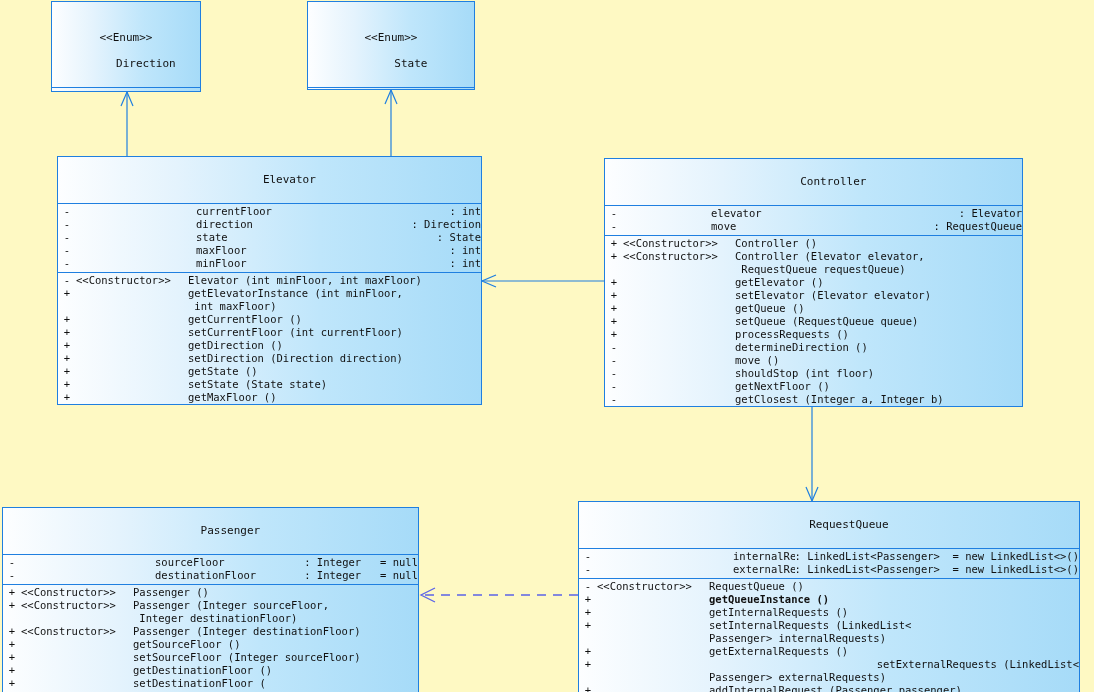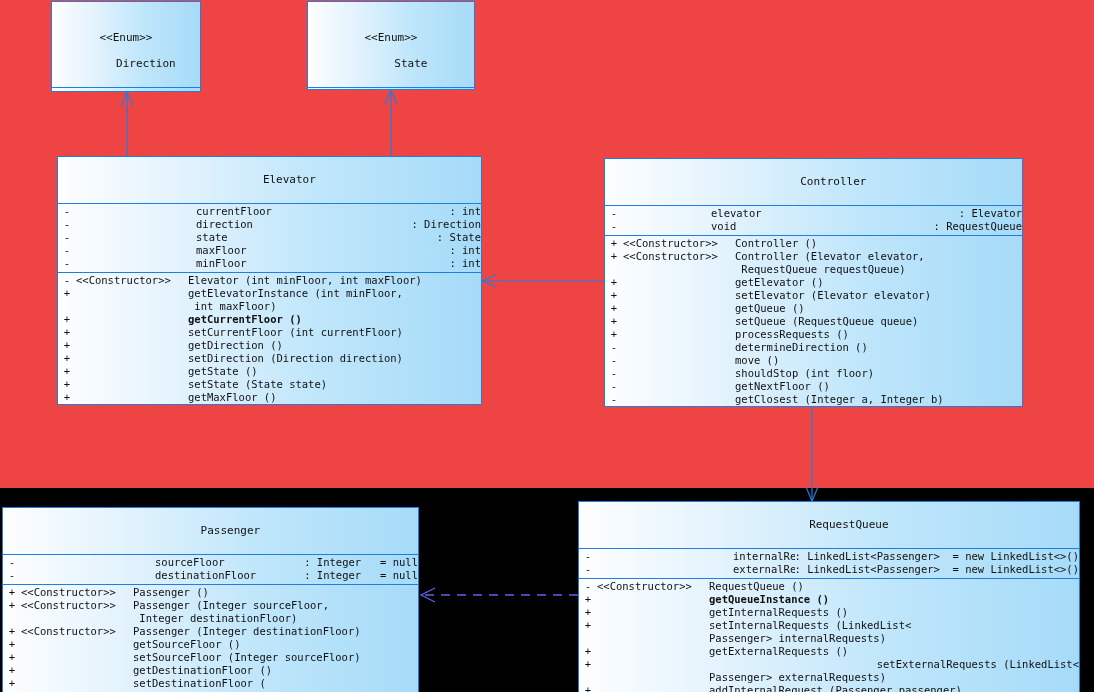--- a/index.html
+++ b/index.html
@@ -1,18 +1,18 @@
 <!DOCTYPE html>
 <html><head>
 <meta charset="utf-8">
 <style>
   html,body{margin:0;padding:0;background:#000;}
   body{width:1094px;height:692px;overflow:hidden;
        font-family:"DejaVu Sans Mono","Liberation Mono",monospace;}
-  #canvas{position:relative;width:1094px;height:488px;background:#ef4444;}
+  #canvas{position:relative;width:1094px;height:692px;background:#fef9c3;}
 
   .umlbox{position:absolute;border:1px solid #1f7fe0;box-sizing:border-box;
           background:linear-gradient(to right,#fdfeff 0%,#e4f3fd 28%,#bfe6fb 62%,#a6dbf8 100%);
           overflow:hidden;}
   .uml-title{text-align:center;font-size:11px;color:#101010;line-height:13px;
              padding:3px 0 4px 0;letter-spacing:0px;white-space:pre;}
   .uml-title .stereo{display:block;}
   .divider{height:0;border-top:1px solid #1f7fe0;}
   .compartment{padding:1px 0 2px 0;}
   .row{display:flex;font-size:10.5px;line-height:13px;color:#101010;white-space:pre;}
@@ -80,39 +80,39 @@
         <div class="row"><span class="vis">-</span><span class="stereocol" style="width: 120px; flex: 0 0 120px;"></span><span class="nm">direction</span><span class="ty">: Direction</span></div>
         <div class="row"><span class="vis">-</span><span class="stereocol" style="width: 120px; flex: 0 0 120px;"></span><span class="nm">state</span><span class="ty">: State</span></div>
         <div class="row"><span class="vis">-</span><span class="stereocol" style="width: 120px; flex: 0 0 120px;"></span><span class="nm">maxFloor</span><span class="ty">: int</span></div>
         <div class="row"><span class="vis">-</span><span class="stereocol" style="width: 120px; flex: 0 0 120px;"></span><span class="nm">minFloor</span><span class="ty">: int</span></div>
       </div>
     <div class="divider"></div>
     <div class="compartment">
         <div class="row"><span class="vis">-</span><span class="stereocol" style="width: 112px; flex: 0 0 112px;">&lt;&lt;Constructor&gt;&gt;</span><span class="nm" style="flex: 0 0 300px;">Elevator (int minFloor, int maxFloor)</span><span class="ty"></span></div>
         <div class="row"><span class="vis">+</span><span class="stereocol" style="width: 112px; flex: 0 0 112px;"></span><span class="nm" style="flex: 0 0 300px;">getElevatorInstance (int minFloor,</span></div>
         <div class="row"><span class="vis"></span><span class="stereocol" style="width: 112px; flex: 0 0 112px;"></span><span class="nm" style="flex: 0 0 300px;"> int maxFloor)</span><span class="ty"></span></div>
-        <div class="row"><span class="vis">+</span><span class="stereocol" style="width: 112px; flex: 0 0 112px;"></span><span class="nm" style="flex: 0 0 300px; font-weight: bold;">getCurrentFloor ()</span></div>
+        <div class="row"><span class="vis">+</span><span class="stereocol" style="width: 112px; flex: 0 0 112px;"></span><span class="nm" style="flex: 0 0 300px;">getCurrentFloor ()</span></div>
         <div class="row"><span class="vis">+</span><span class="stereocol" style="width: 112px; flex: 0 0 112px;"></span><span class="nm" style="flex: 0 0 300px;">setCurrentFloor (int currentFloor)</span></div>
         <div class="row"><span class="vis">+</span><span class="stereocol" style="width: 112px; flex: 0 0 112px;"></span><span class="nm" style="flex: 0 0 300px;">getDirection ()</span></div>
         <div class="row"><span class="vis">+</span><span class="stereocol" style="width: 112px; flex: 0 0 112px;"></span><span class="nm" style="flex: 0 0 300px;">setDirection (Direction direction)</span></div>
         <div class="row"><span class="vis">+</span><span class="stereocol" style="width: 112px; flex: 0 0 112px;"></span><span class="nm" style="flex: 0 0 300px;">getState ()</span></div>
         <div class="row"><span class="vis">+</span><span class="stereocol" style="width: 112px; flex: 0 0 112px;"></span><span class="nm" style="flex: 0 0 300px;">setState (State state)</span></div>
         <div class="row"><span class="vis">+</span><span class="stereocol" style="width: 112px; flex: 0 0 112px;"></span><span class="nm" style="flex: 0 0 300px;">getMaxFloor ()</span></div>
         <div class="row"><span class="vis">+</span><span class="stereocol" style="width: 112px; flex: 0 0 112px;"></span><span class="nm" style="flex: 0 0 300px;">getMinFloor ()</span></div>
       </div>
   </div>
 
   <div class="umlbox" style="left:604px;top:158px;width:419px;height:249px;">
     <div class="uml-title">
       <span class="cname">Controller</span>
     </div>
     <div class="divider"></div>
     <div class="compartment">
         <div class="row"><span class="vis">-</span><span class="stereocol" style="width: 88px; flex: 0 0 88px;"></span><span class="nm">elevator</span><span class="ty">: Elevator</span></div>
-        <div class="row"><span class="vis">-</span><span class="stereocol" style="width: 88px; flex: 0 0 88px;"></span><span class="nm">void</span><span class="ty">: RequestQueue</span></div>
+        <div class="row"><span class="vis">-</span><span class="stereocol" style="width: 88px; flex: 0 0 88px;"></span><span class="nm">move</span><span class="ty">: RequestQueue</span></div>
       </div>
     <div class="divider"></div>
     <div class="compartment">
         <div class="row"><span class="vis">+</span><span class="stereocol" style="width: 112px; flex: 0 0 112px;">&lt;&lt;Constructor&gt;&gt;</span><span class="nm" style="flex: 0 0 300px;">Controller ()</span><span class="ty"></span></div>
         <div class="row"><span class="vis">+</span><span class="stereocol" style="width: 112px; flex: 0 0 112px;">&lt;&lt;Constructor&gt;&gt;</span><span class="nm" style="flex: 0 0 300px;">Controller (Elevator elevator,</span><span class="ty"></span></div>
         <div class="row"><span class="vis"></span><span class="stereocol" style="width: 112px; flex: 0 0 112px;"></span><span class="nm" style="flex: 0 0 300px;"> RequestQueue requestQueue)</span><span class="ty"></span></div>
         <div class="row"><span class="vis">+</span><span class="stereocol" style="width: 112px; flex: 0 0 112px;"></span><span class="nm" style="flex: 0 0 300px;">getElevator ()</span></div>
         <div class="row"><span class="vis">+</span><span class="stereocol" style="width: 112px; flex: 0 0 112px;"></span><span class="nm" style="flex: 0 0 300px;">setElevator (Elevator elevator)</span></div>
         <div class="row"><span class="vis">+</span><span class="stereocol" style="width: 112px; flex: 0 0 112px;"></span><span class="nm" style="flex: 0 0 300px;">getQueue ()</span></div>
         <div class="row"><span class="vis">+</span><span class="stereocol" style="width: 112px; flex: 0 0 112px;"></span><span class="nm" style="flex: 0 0 300px;">setQueue (RequestQueue queue)</span></div>

